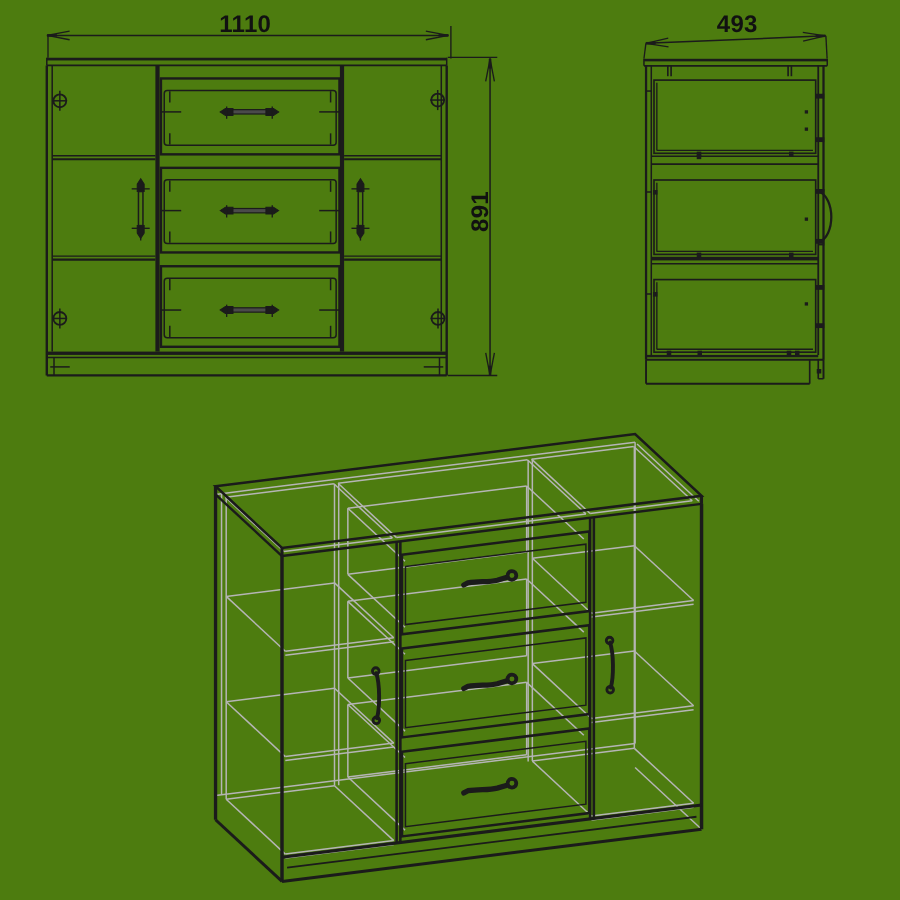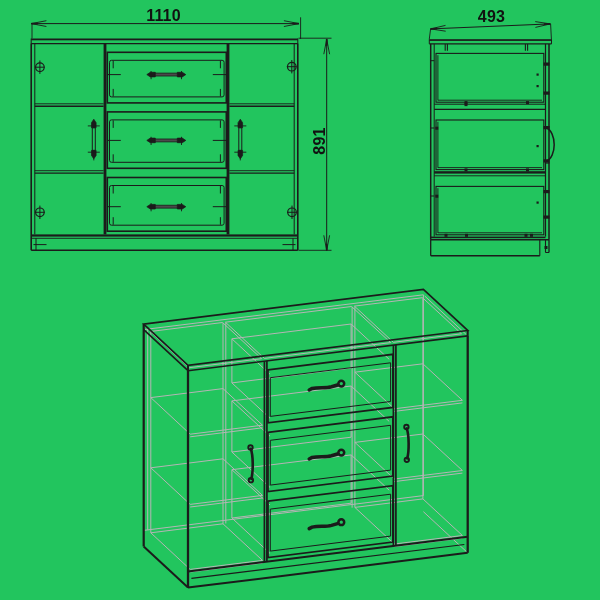--- a/index.html
+++ b/index.html
@@ -1,15 +1,15 @@
 <!DOCTYPE html>
 <html><head><meta charset="utf-8"><title>Commode drawing</title>
 <style>
 html,body{margin:0;padding:0;background:#ffffff;}
-#page{width:600px;height:600px;position:relative;background:#22c55e;overflow:hidden;}
+#page{width:600px;height:600px;position:relative;background:#4d7c0f;overflow:hidden;}
 svg{position:absolute;left:0;top:0;}
 text{-webkit-font-smoothing:antialiased;}
 </style></head>
 <body>
 <div id="page">
 <svg width="600" height="600" viewBox="0 0 600 600" shape-rendering="auto">
 
 <line x1="31.2" y1="23.6" x2="298.9" y2="23.6" stroke="#1b1b1b" stroke-width="1.0" stroke-linecap="butt"></line>
 <line x1="31.4" y1="23.6" x2="46.4" y2="20.7" stroke="#1b1b1b" stroke-width="0.9" stroke-linecap="butt"></line>
 <line x1="31.4" y1="23.6" x2="46.4" y2="26.5" stroke="#1b1b1b" stroke-width="0.9" stroke-linecap="butt"></line>

